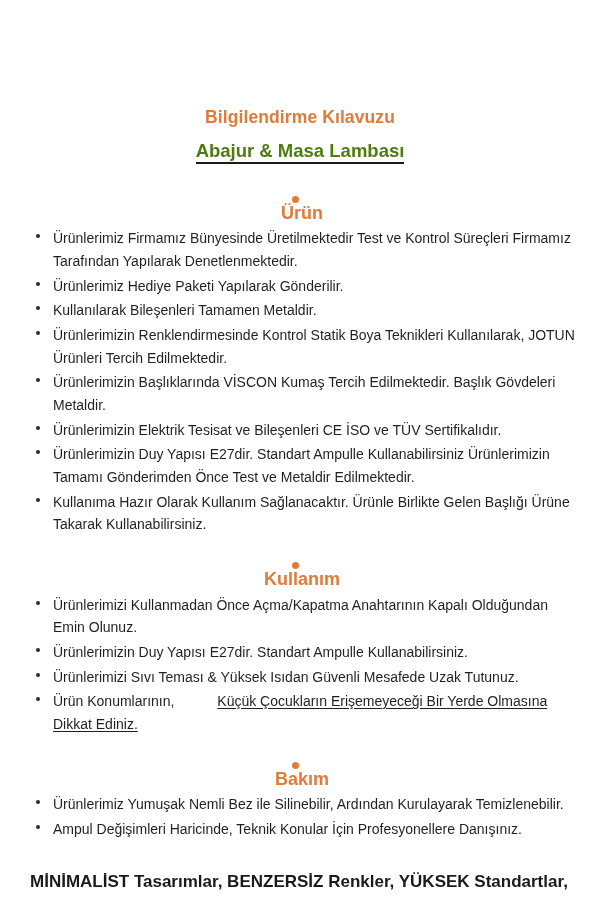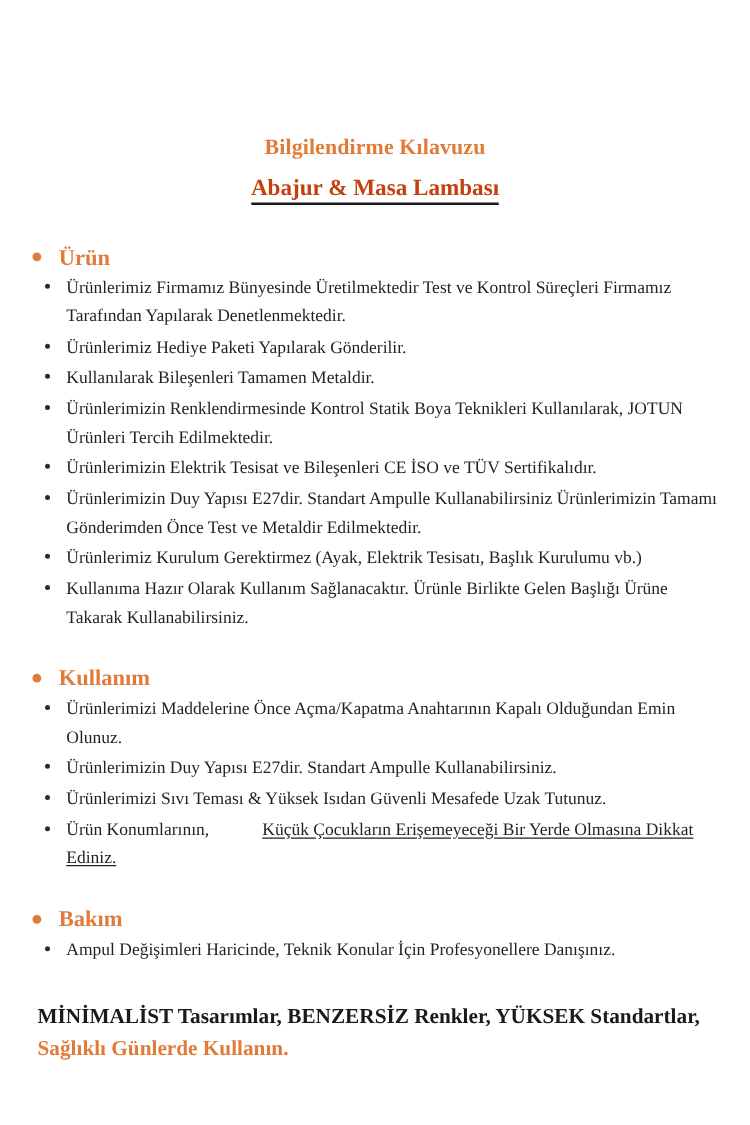--- a/index.html
+++ b/index.html
@@ -15,41 +15,40 @@
     font-family: "Liberation Sans", "DejaVu Sans", sans-serif;
     color: #231f20;
     -webkit-font-smoothing: antialiased;
   }
   .page {
     position: relative;
     width: 600px;
     height: 900px;
     background: #ffffff;
     box-sizing: border-box;
-    font-family: Liberation Serif, serif;
   }
 
   
   .title-block {
     padding-top: 108px;
     text-align: center;
   }
   .doc-title {
     font-size: 17.5px;
     font-weight: bold;
     color: #E07B39;
     letter-spacing: 0.1px;
     line-height: 1.1;
     margin: 0;
   }
   .doc-subtitle {
     margin: 14px 0 0 0;
     font-size: 18.5px;
     font-weight: bold;
-    color: #c2410c;
+    color: #4d7c0f;
     line-height: 1.1;
   }
   .doc-subtitle span.u {
     border-bottom: 2px solid #1a1a1a;
     padding-bottom: 1px;
   }
 
   
   .content {
     padding: 0 22px 0 22px;
@@ -60,20 +59,21 @@
   }
   .section + .section {
     margin-top: 26px;
   }
 
   .section-head {
     display: flex;
     align-items: center;
     margin: 0 0 4px 0;
     padding-left: 4px;
+    flex-direction: column;
   }
   .section-head .sec-bullet {
     width: 7px;
     height: 7px;
     border-radius: 50%;
     background: #E07B39;
     margin-right: 14px;
     flex: 0 0 auto;
   }
   .section-title {
@@ -141,44 +141,45 @@
       <div class="section">
         <div class="section-head">
           <span class="sec-bullet"></span>
           <span class="section-title">Ürün</span>
         </div>
         <ul class="items">
           <li>Ürünlerimiz Firmamız Bünyesinde Üretilmektedir Test ve Kontrol Süreçleri Firmamız Tarafından Yapılarak Denetlenmektedir.</li>
           <li>Ürünlerimiz Hediye Paketi Yapılarak Gönderilir.</li>
           <li>Kullanılarak Bileşenleri Tamamen Metaldir.</li>
           <li>Ürünlerimizin Renklendirmesinde Kontrol Statik Boya Teknikleri Kullanılarak, JOTUN Ürünleri Tercih Edilmektedir.</li>
+          <li>Ürünlerimizin Başlıklarında VİSCON Kumaş Tercih Edilmektedir. Başlık Gövdeleri Metaldir.</li>
           <li>Ürünlerimizin Elektrik Tesisat ve Bileşenleri CE İSO ve TÜV Sertifikalıdır.</li>
           <li>Ürünlerimizin Duy Yapısı E27dir. Standart Ampulle Kullanabilirsiniz Ürünlerimizin Tamamı Gönderimden Önce Test ve Metaldir Edilmektedir.</li>
-          <li>Ürünlerimiz Kurulum Gerektirmez (Ayak, Elektrik Tesisatı, Başlık Kurulumu vb.)</li>
           <li>Kullanıma Hazır Olarak Kullanım Sağlanacaktır. Ürünle Birlikte Gelen Başlığı Ürüne Takarak Kullanabilirsiniz.</li>
         </ul>
       </div>
       <div class="section">
         <div class="section-head">
           <span class="sec-bullet"></span>
           <span class="section-title">Kullanım</span>
         </div>
         <ul class="items">
-          <li>Ürünlerimizi Maddelerine Önce Açma/Kapatma Anahtarının Kapalı Olduğundan Emin Olunuz.</li>
+          <li>Ürünlerimizi Kullanmadan Önce Açma/Kapatma Anahtarının Kapalı Olduğundan Emin Olunuz.</li>
           <li>Ürünlerimizin Duy Yapısı E27dir. Standart Ampulle Kullanabilirsiniz.</li>
           <li>Ürünlerimizi Sıvı Teması &amp; Yüksek Isıdan Güvenli Mesafede Uzak Tutunuz.</li>
           <li><span>Ürün Konumlarının, </span><span class="u-part">Küçük Çocukların Erişemeyeceği Bir Yerde Olmasına Dikkat Ediniz.</span></li>
         </ul>
       </div>
       <div class="section">
         <div class="section-head">
           <span class="sec-bullet"></span>
           <span class="section-title">Bakım</span>
         </div>
         <ul class="items">
+          <li>Ürünlerimiz Yumuşak Nemli Bez ile Silinebilir, Ardından Kurulayarak Temizlenebilir.</li>
           <li>Ampul Değişimleri Haricinde, Teknik Konular İçin Profesyonellere Danışınız.</li>
         </ul>
       </div>
     </div>
 
   <div class="footer">
     <span>MİNİMALİST Tasarımlar, BENZERSİZ Renkler, YÜKSEK Standartlar, </span><span class="accent">Sağlıklı Günlerde Kullanın.</span>
   </div>
 
 </div>

